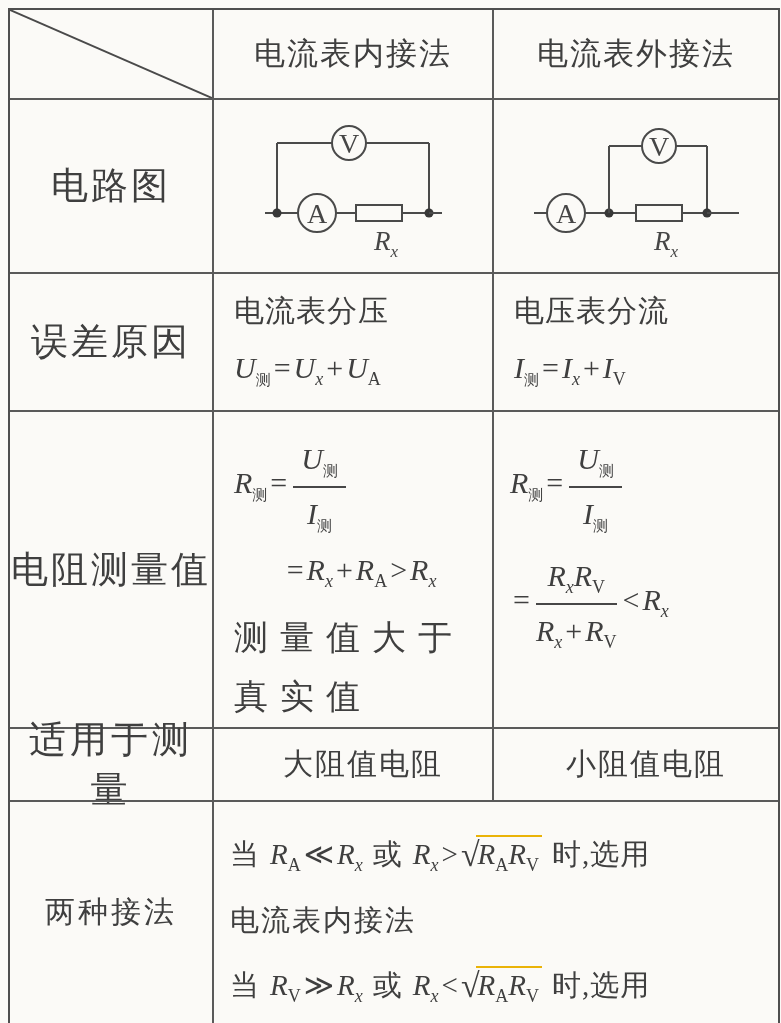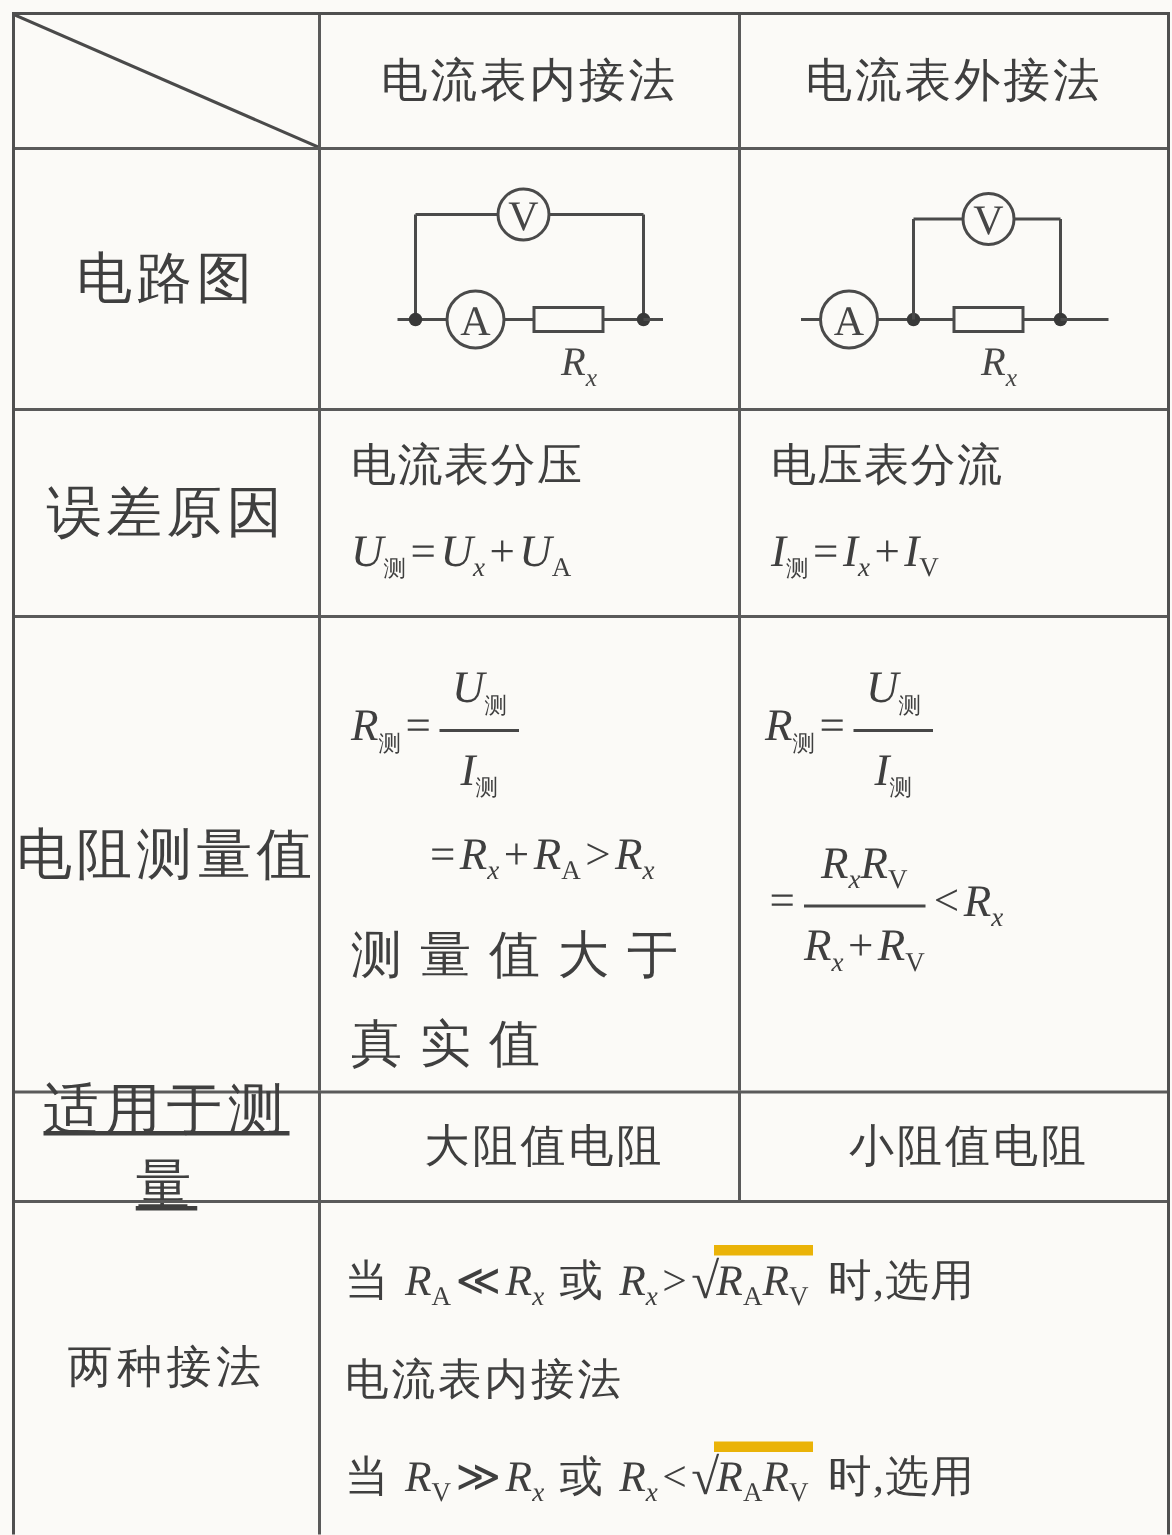--- a/index.html
+++ b/index.html
@@ -33,29 +33,29 @@
   .op{font-style:normal;padding:0 3px;}
   sub{line-height:0;}
   sub.cn{font-style:normal;font-size:15px;letter-spacing:0;}
   sub.rm{font-style:normal;font-size:18px;letter-spacing:0;}
   sub.it{font-style:italic;font-size:18px;letter-spacing:0;}
   .frac{display:inline-block;vertical-align:middle;text-align:center;margin:0 3px;}
   .frac .nm{display:block;border-bottom:2px solid #474747;padding:0 8px 3px;}
   .frac .dn{display:block;padding-top:3px;}
   .note{font-size:34px;letter-spacing:12px;line-height:1.75;margin-top:14px;white-space:normal;}
   .plaincell{display:flex;align-items:center;padding-left:20px;font-size:30px;letter-spacing:2px;justify-content:center;}
-  .suitlabel{letter-spacing:4px;text-decoration:underline;}
+  .suitlabel{letter-spacing:4px;}
   .sel-label{display:flex;flex-direction:column;align-items:center;justify-content:flex-start;
     padding-top:78px;font-size:30px;letter-spacing:3px;line-height:2.1;}
   .selcell{grid-column:2/4;padding:16px 8px 0 16px;font-size:29px;}
   .selline{margin-top:4px;line-height:1.95;white-space:nowrap;}
   .selline.meth{letter-spacing:2px;}
   .gap{display:inline-block;width:10px;}
   .rad{font-style:normal;font-size:34px;vertical-align:-2px;margin-right:-4px;}
-  .vinc{border-top:7px solid #eab308;display:inline-block;padding:1px 3px 0 2px;line-height:1.15;}
+  .vinc{border-top:2px solid #eab308;display:inline-block;padding:1px 3px 0 2px;line-height:1.15;}
   .cn-inline{letter-spacing:1px;}
   svg line,svg circle.ring,svg rect{stroke:#4a4a4a;stroke-width:2;fill:none;}
   svg circle.dot{fill:#383838;stroke:none;}
   svg text{fill:#464646;font-family:"Liberation Serif","DejaVu Serif",serif;}
 </style>
 </head>
 <body>
 
 <div class="tbl">
 

